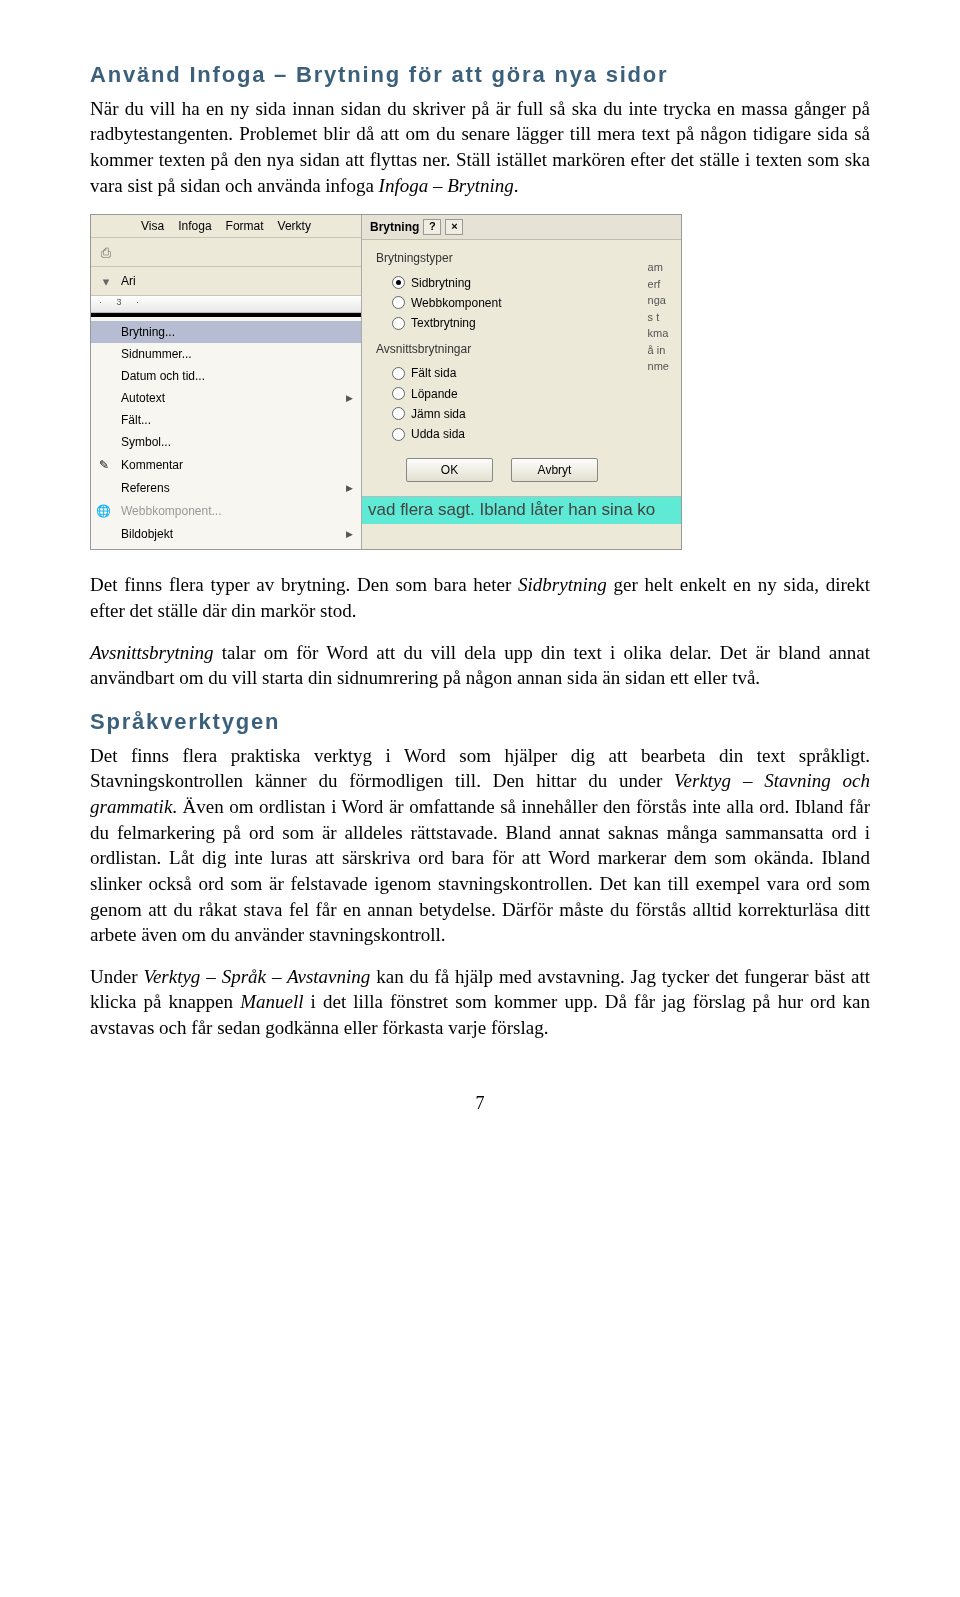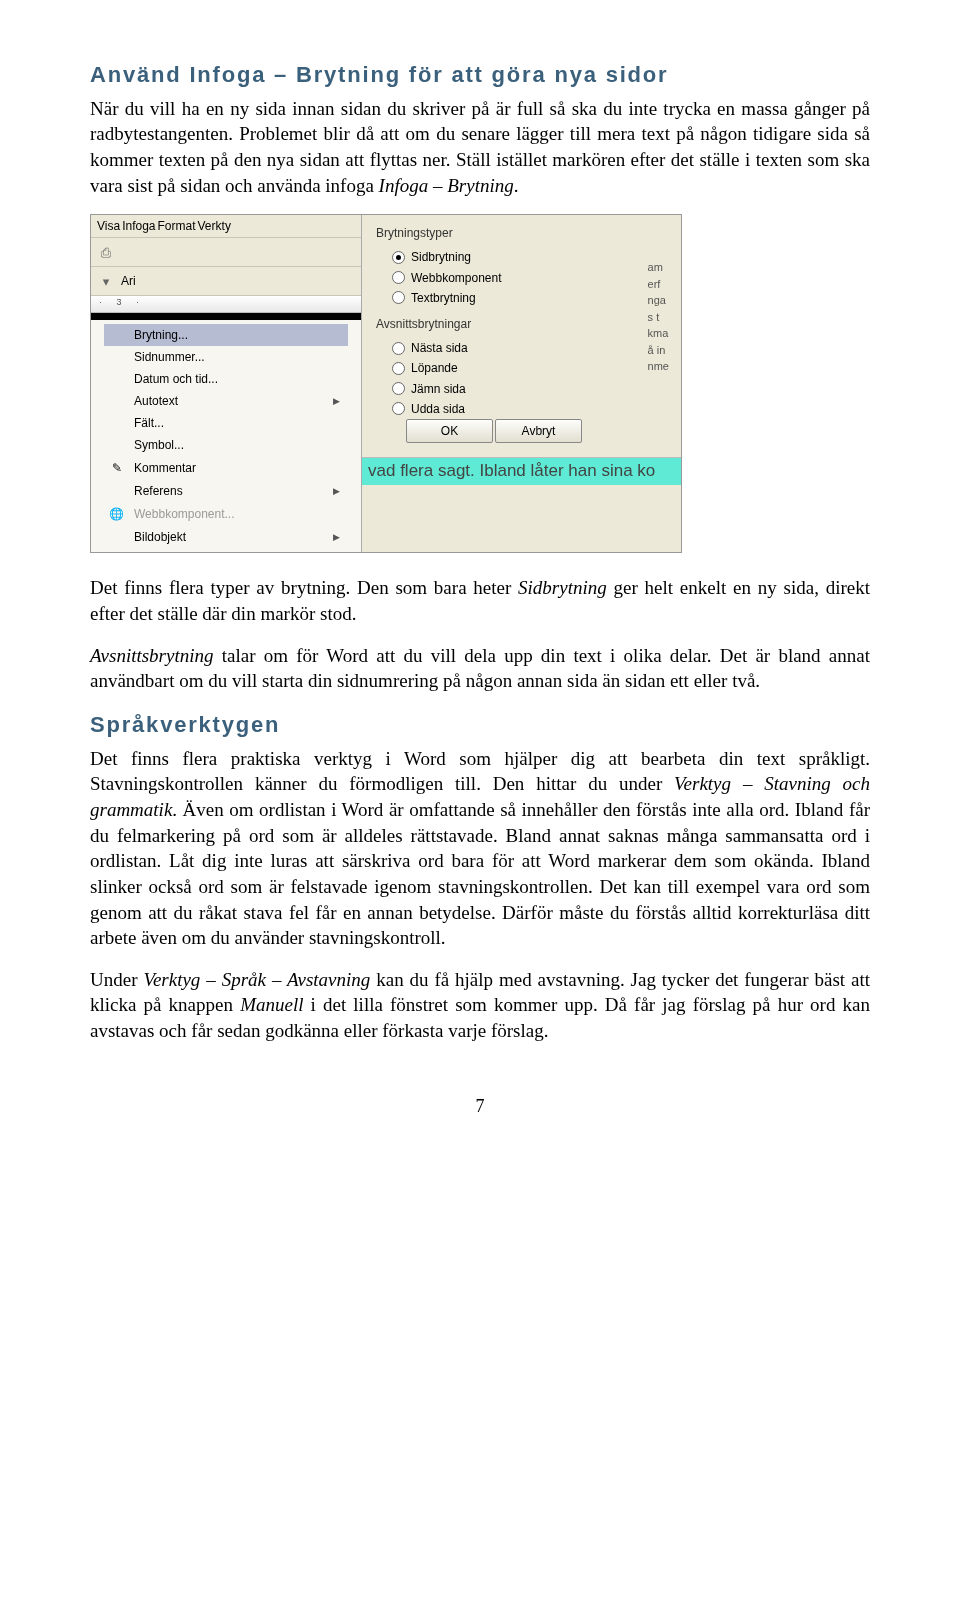--- a/index.html
+++ b/index.html
@@ -37,46 +37,47 @@
     display: flex;
   }
   
   .fig-left {
     width: 270px;
     border-right: 1px solid #aaa;
     background: #ece9d8;
   }
   .menubar {
     display: flex;
-    gap: 2px;
+    gap: 14px;
     padding: 3px 6px;
     border-bottom: 1px solid #c9c6b8;
     background: #ece9d8;
     font-size: 12px;
+    justify-content: center;
   }
   .toolbar-row {
     display: flex;
     align-items: center;
     gap: 6px;
     padding: 3px 6px;
     border-bottom: 1px solid #c9c6b8;
     height: 22px;
   }
   .toolbar-icon {
     width: 18px; height: 18px;
     display: inline-flex;
     align-items: center; justify-content: center;
     font-size: 13px;
     color: #666;
   }
   .menu-panel {
     background: #f7f6f0;
     margin: 0;
-    padding: 4px 13px;
-    border-top: 7px solid #000000;
+    padding: 4px 0;
+    border-top: 4px solid #000000;
   }
   .menu-item {
     display: flex;
     align-items: center;
     padding: 5px 8px 5px 30px;
     font-size: 12px;
     line-height: 1;
     white-space: nowrap;
   }
   .menu-item.sel {
@@ -156,21 +157,22 @@
     background: #fff;
   }
   .radio.dot::after {
     content: "";
     width: 5px; height: 5px;
     background: #000;
     border-radius: 50%;
   }
   .dlg-buttons {
     display: flex;
-    gap: 2px;
+    gap: 18px;
+    margin-top: 14px;
     padding-left: 30px;
   }
   .btn {
     width: 85px;
     text-align: center;
     padding: 3px 0;
     border: 1px solid #888;
     background: linear-gradient(#fdfdfb,#e2dfd0);
     font-size: 12px;
     border-radius: 2px;
@@ -271,39 +273,44 @@
     <div class="behind-text">
       <div>am</div>
       <div>erf</div>
       <div>nga</div>
       <div>s t</div>
       <div>kma</div>
       <div>å in</div>
       <div>nme</div>
     </div>
 
+    <div class="dlg-title">
+      <span>Brytning</span>
+      <span class="ctl">?</span>
+      <span class="ctl">×</span>
+    </div>
     <div class="dlg-body">
       <div class="group-label">Brytningstyper</div>
       <div class="radio-row">
         <span class="radio dot"></span>
         <span>Sidbrytning</span>
       </div>
       <div class="radio-row">
         <span class="radio"></span>
         <span>Webbkomponent</span>
       </div>
       <div class="radio-row">
         <span class="radio"></span>
         <span>Textbrytning</span>
       </div>
 
       <div class="group-label" style="margin-top:8px">Avsnittsbrytningar</div>
       <div class="radio-row">
         <span class="radio"></span>
-        <span>Nästa sida</span>
+        <span>Fält sida</span>
       </div>
       <div class="radio-row">
         <span class="radio"></span>
         <span>Löpande</span>
       </div>
       <div class="radio-row">
         <span class="radio"></span>
         <span>Jämn sida</span>
       </div>
       <div class="radio-row">

